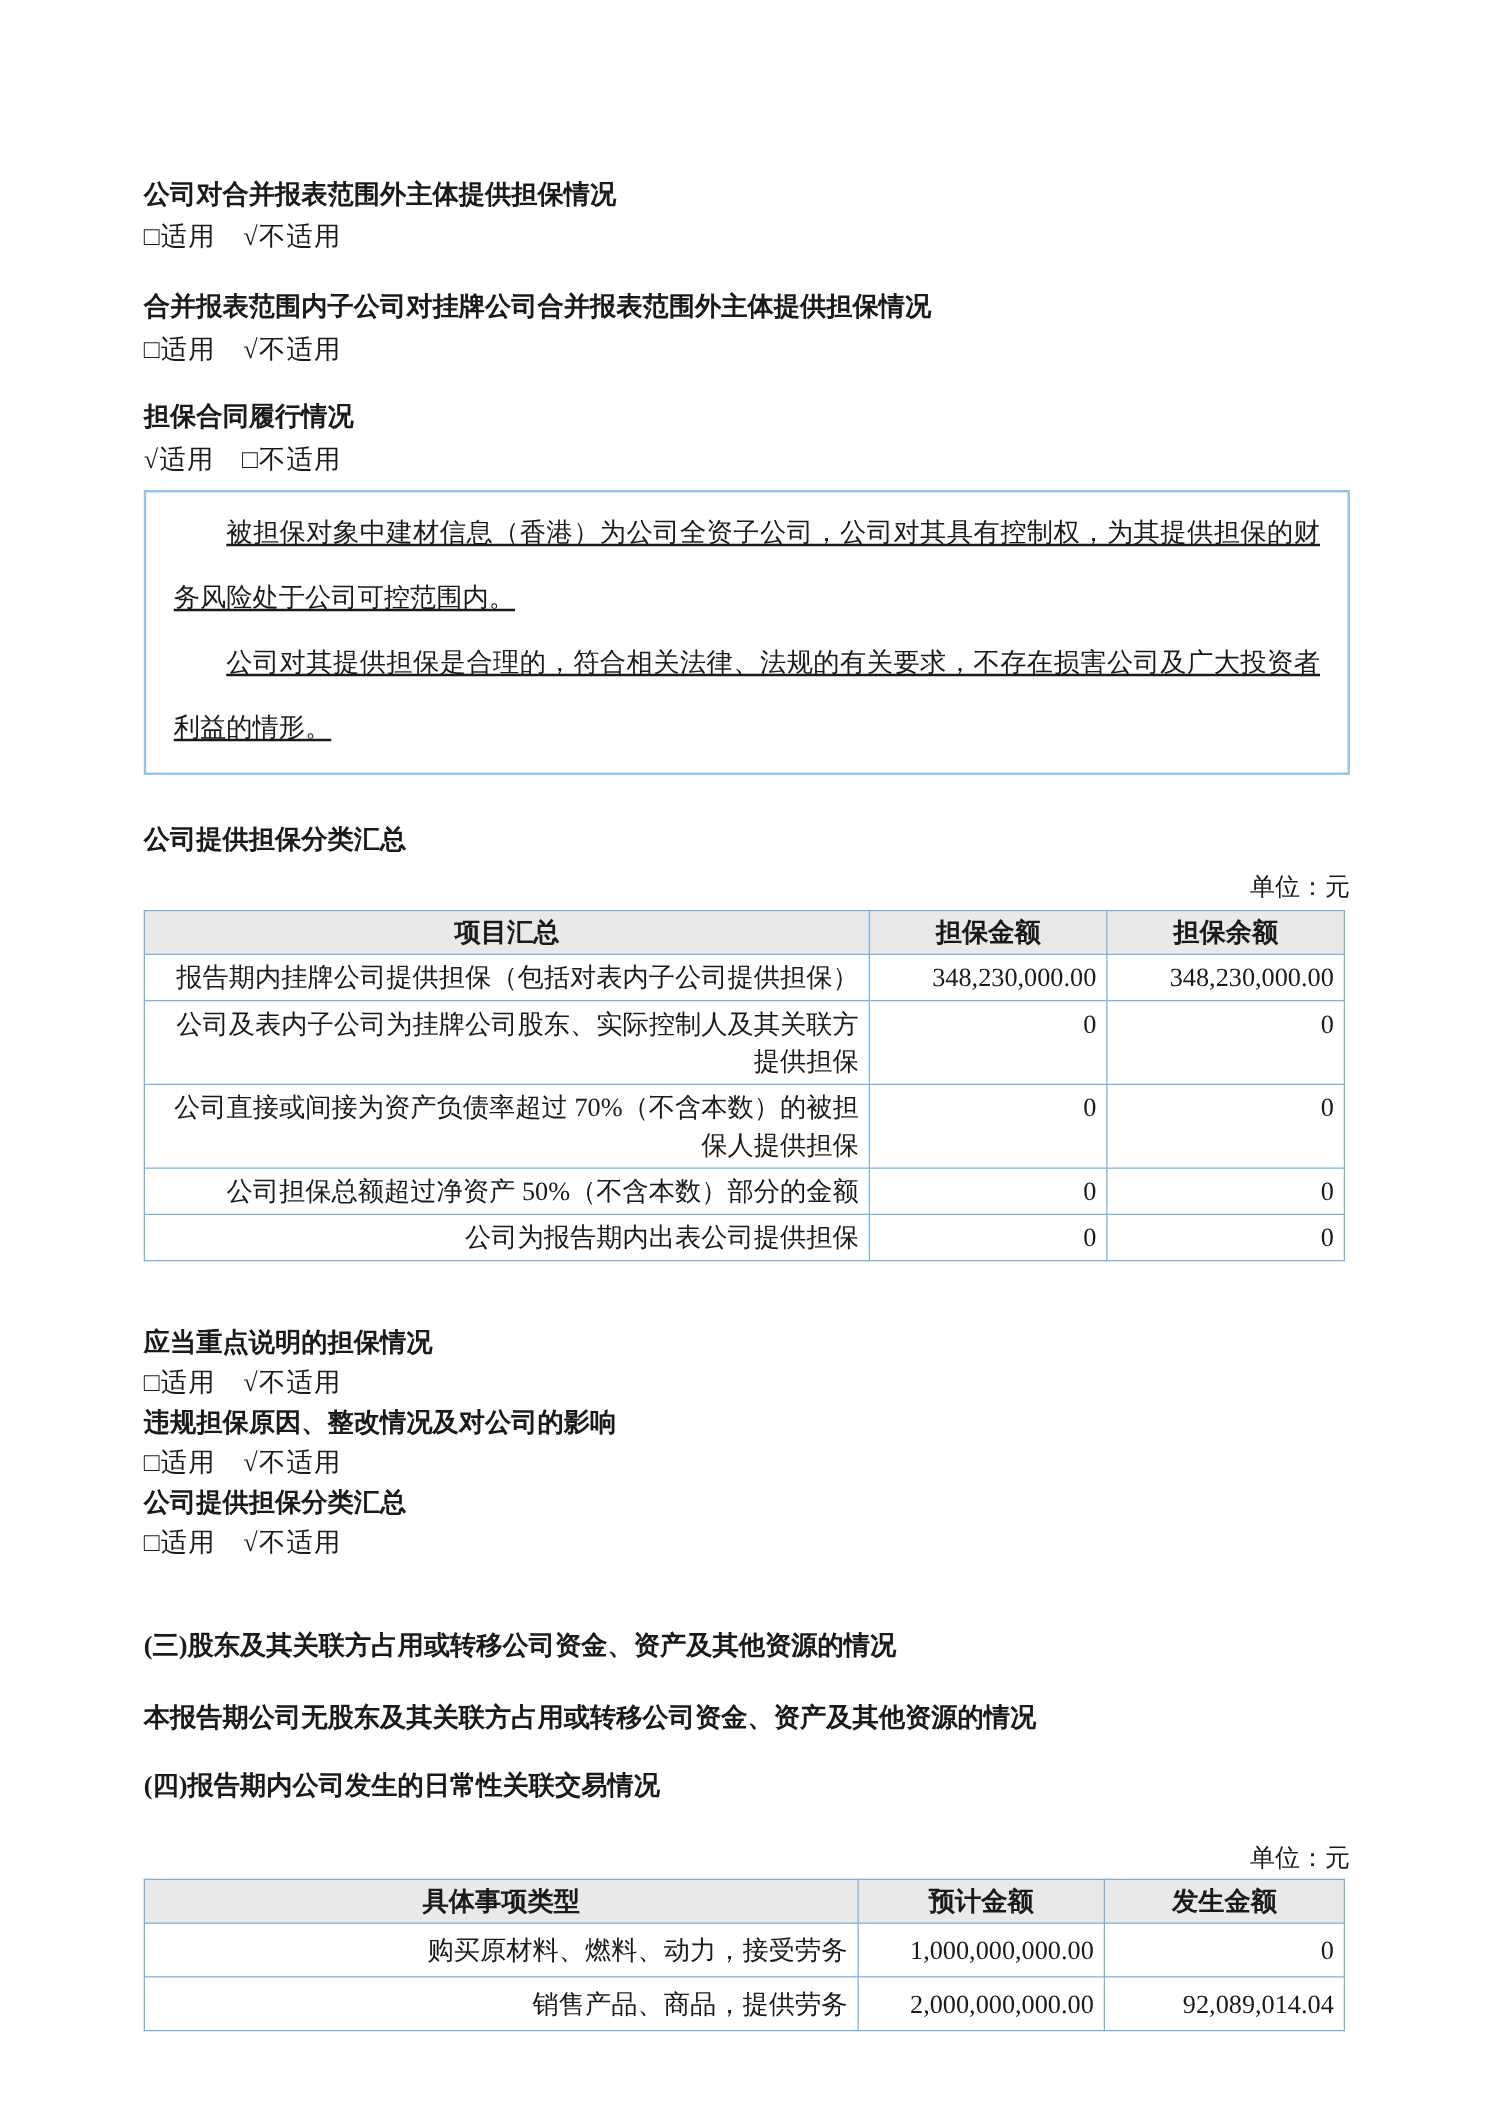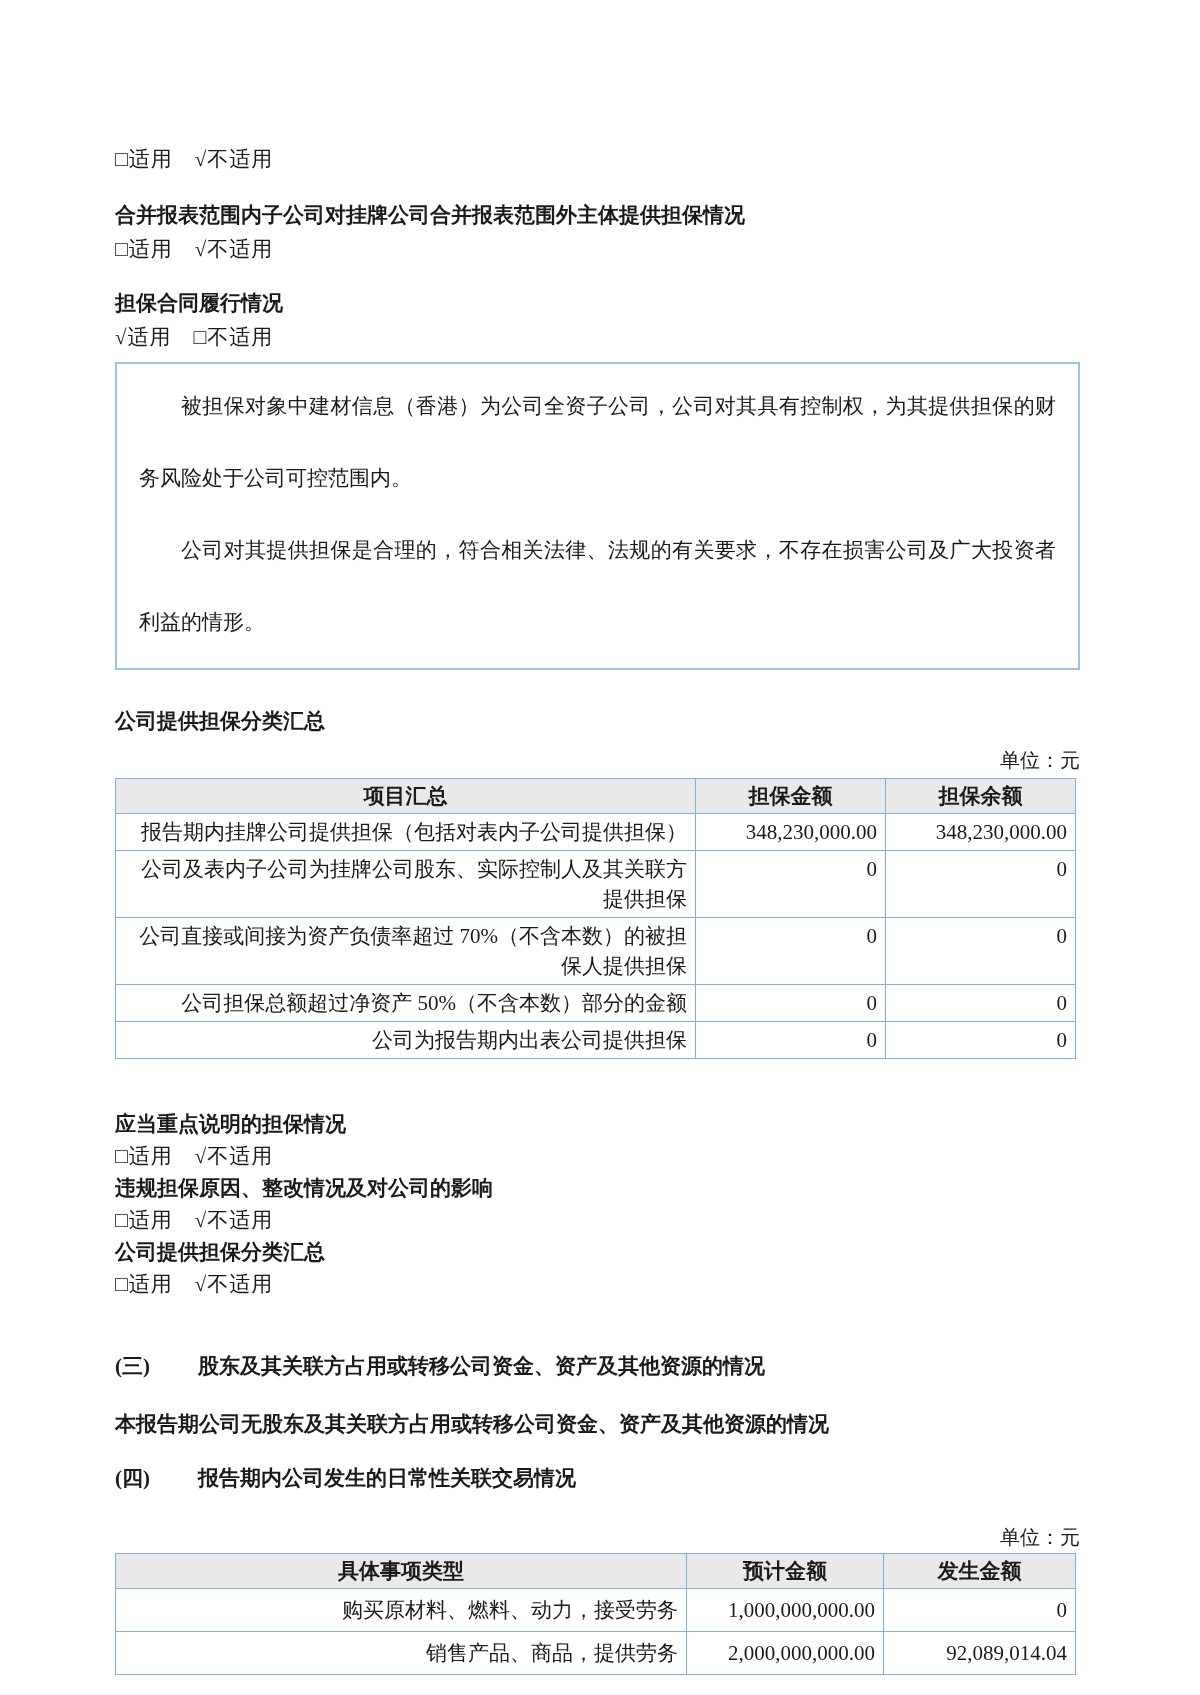--- a/index.html
+++ b/index.html
@@ -15,44 +15,45 @@
     -webkit-font-smoothing:antialiased;
   }
   .page{box-sizing:border-box;width:1200px;height:1695px;padding:140px 120px 0 115px;overflow:hidden;}
   .hd{font-weight:bold;font-size:21px;line-height:30px;}
   .check{font-size:21px;line-height:30px;letter-spacing:1px;}
   .note-box{
     border:2px solid var(--box-border);
     margin-top:10px;
     padding:6px 22px 10px 22px;
   }
-  .note-box p{margin:0;font-size:21px;line-height:72px;text-indent:2em;text-align:justify;}
+  .note-box p{margin:0;font-size:21px;line-height:52px;text-indent:2em;text-align:justify;text-decoration:underline;}
   .unit-line{font-size:20px;line-height:28px;text-align:right;}
   table{border-collapse:collapse;width:960px;font-size:21px;table-layout:fixed;padding-left:12px;}
   th,td{border:1px solid var(--table-border);box-sizing:border-box;}
   th{
     background:var(--table-header-bg);font-weight:bold;text-align:center;
     padding:4px 8px;line-height:26px;font-size:21px;
   }
   td{padding:3px 8px;line-height:30px;vertical-align:top;}
   td.item{text-align:right;padding-left:10px;}
   td.num{text-align:right;}
   .t1-c1{width:580px}.t1-c2{width:190px}.t1-c3{width:190px}
   .t2-c1{width:571px}.t2-c2{width:197px}.t2-c3{width:192px}
   .t2 td{padding-top:6px;padding-bottom:6px;}
   .sec-head{font-weight:bold;font-size:21px;line-height:30px;}
-  .sec-head .sec-title{margin-left:48px;text-align:right;}
+  .sec-head .sec-title{text-align:right;}
   .g2{margin-top:2px}.g4{margin-top:4px}.g10{margin-top:10px}.g24{margin-top:24px}
   .g26{margin-top:26px}.g28{margin-top:28px}.g30{margin-top:30px}.g38{margin-top:36px}.g50{margin-top:50px}.g52{margin-top:52px}
 </style>
 </head>
 <body>
 
 <div class="page">
 
+  <div class="hd">公司对合并报表范围外主体提供担保情况</div>
   <div class="check g4">□适用　√不适用</div>
 
   <div class="hd g26">合并报表范围内子公司对挂牌公司合并报表范围外主体提供担保情况</div>
   <div class="check g4">□适用　√不适用</div>
 
   <div class="hd g24">担保合同履行情况</div>
   <div class="check g4">√适用　□不适用</div>
 
   <div class="note-box">
     <p>被担保对象中建材信息（香港）为公司全资子公司，公司对其具有控制权，为其提供担保的财务风险处于公司可控范围内。</p>

